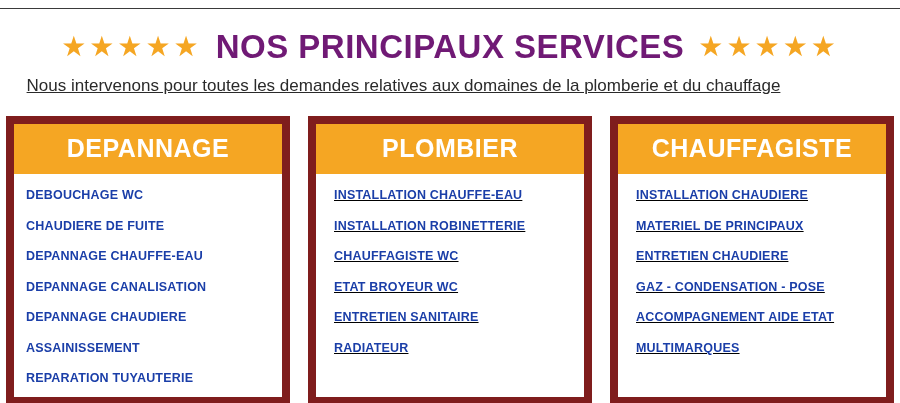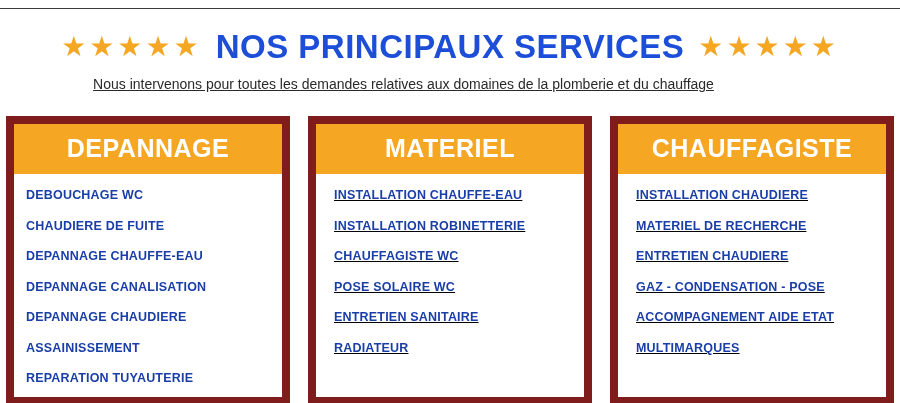--- a/index.html
+++ b/index.html
@@ -42,31 +42,31 @@
   .stars {
     color: #f5a623;
     font-size: 28px;
     letter-spacing: 3px;
     line-height: 1;
     white-space: nowrap;
   }
   .main-title {
     font-size: 33px;
     font-weight: bold;
-    color: #1d4ed8;
+    color: #701a75;
     letter-spacing: 0.5px;
     white-space: nowrap;
   }
   .subtitle {
     position: absolute;
     top: 76px;
     left: 0;
     width: 807px;
     text-align: center;
-    font-size: 14px;
+    font-size: 17px;
     color: #2a2a2a;
     text-decoration: underline;
   }
   .columns {
     position: absolute;
     top: 116px;
     left: 0;
     width: 900px;
     display: flex;
     gap: 18px;
@@ -139,39 +139,39 @@
           <li>DEPANNAGE CHAUFFE-EAU</li>
           <li>DEPANNAGE CANALISATION</li>
           <li>DEPANNAGE CHAUDIERE</li>
           <li>ASSAINISSEMENT</li>
           <li>REPARATION TUYAUTERIE</li>
         </ul>
       </div>
     </div>
 
     <div class="card col-2">
-      <div class="card-header">MATERIEL</div>
+      <div class="card-header">PLOMBIER</div>
       <div class="card-body">
         <ul>
           <li>INSTALLATION CHAUFFE-EAU</li>
           <li>INSTALLATION ROBINETTERIE</li>
           <li>CHAUFFAGISTE WC</li>
-          <li>POSE SOLAIRE WC</li>
+          <li>ETAT BROYEUR WC</li>
           <li>ENTRETIEN SANITAIRE</li>
           <li>RADIATEUR</li>
         </ul>
       </div>
     </div>
 
     <div class="card col-3">
       <div class="card-header">CHAUFFAGISTE</div>
       <div class="card-body">
         <ul>
           <li>INSTALLATION CHAUDIERE</li>
-          <li>MATERIEL DE RECHERCHE</li>
+          <li>MATERIEL DE PRINCIPAUX</li>
           <li>ENTRETIEN CHAUDIERE</li>
           <li>GAZ - CONDENSATION - POSE</li>
           <li>ACCOMPAGNEMENT AIDE ETAT</li>
           <li>MULTIMARQUES</li>
         </ul>
       </div>
     </div>
 
   </div>
 </div>

